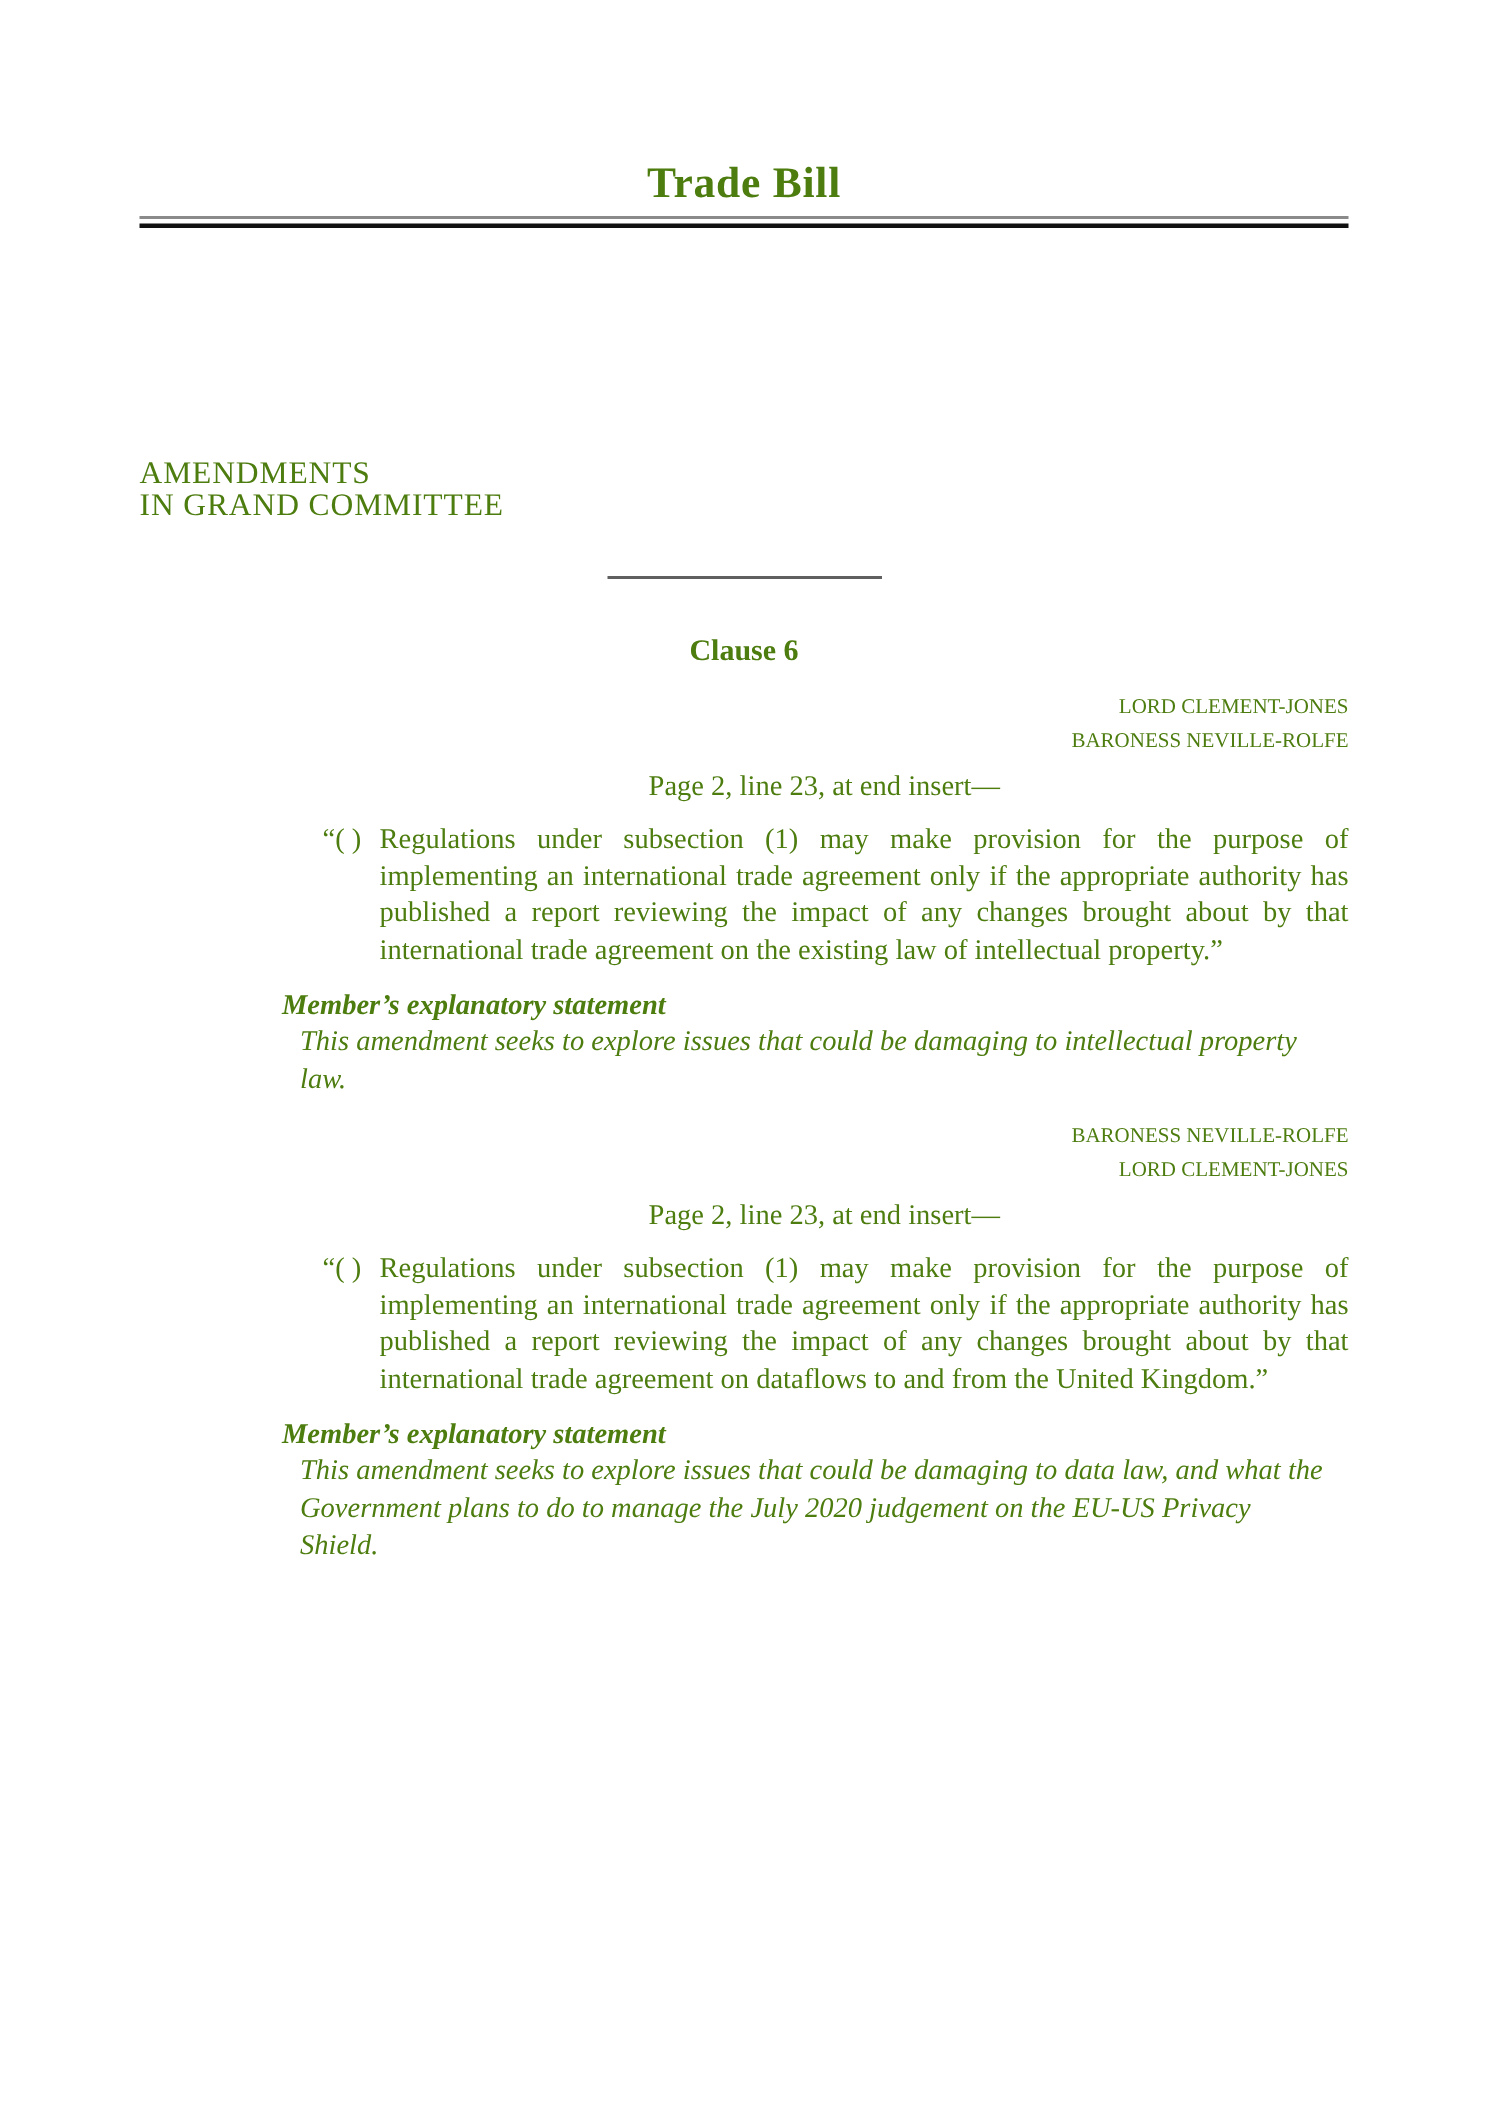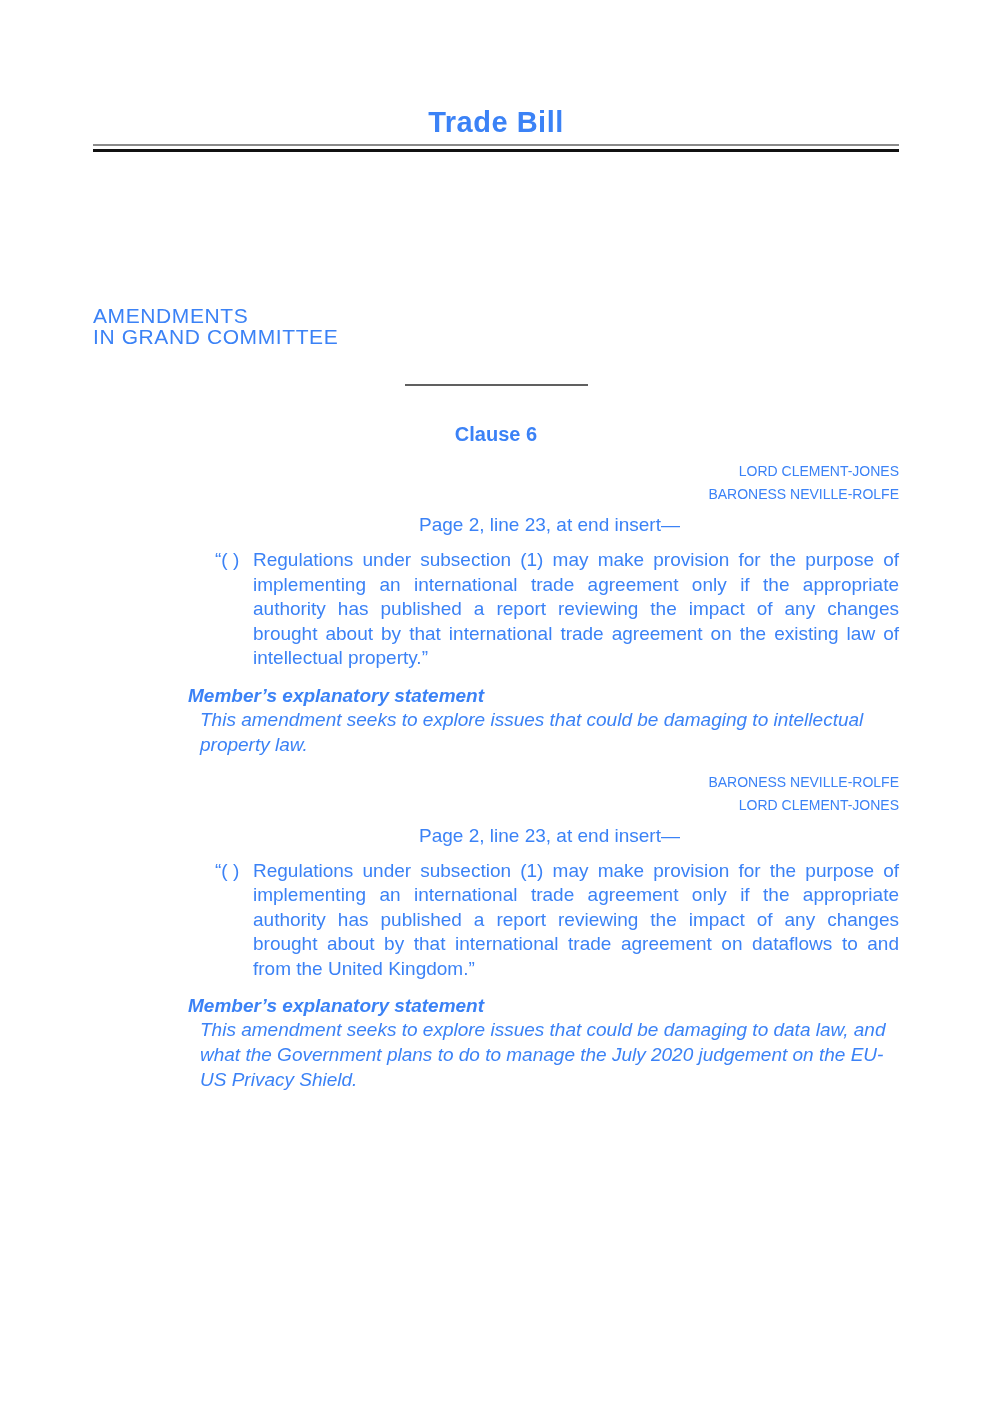--- a/index.html
+++ b/index.html
@@ -2,22 +2,22 @@
 <html><head>
 <meta charset="utf-8">
 <style>
   html, body { margin: 0; padding: 0; background: #ffffff; }
   .page {
     position: relative;
     width: 991px;
     height: 1198px;
     background: #ffffff;
     overflow: hidden;
-    font-family: Liberation Sans, sans-serif;
-    color: #3b82f6;
+    font-family: Liberation Serif, serif;
+    color: #4d7c0f;
   }
   .content {
     position: absolute;
     left: 93px;
     top: 0;
     width: 806px;
   }
   .doc-title {
     margin-top: 104px;
     text-align: center;

